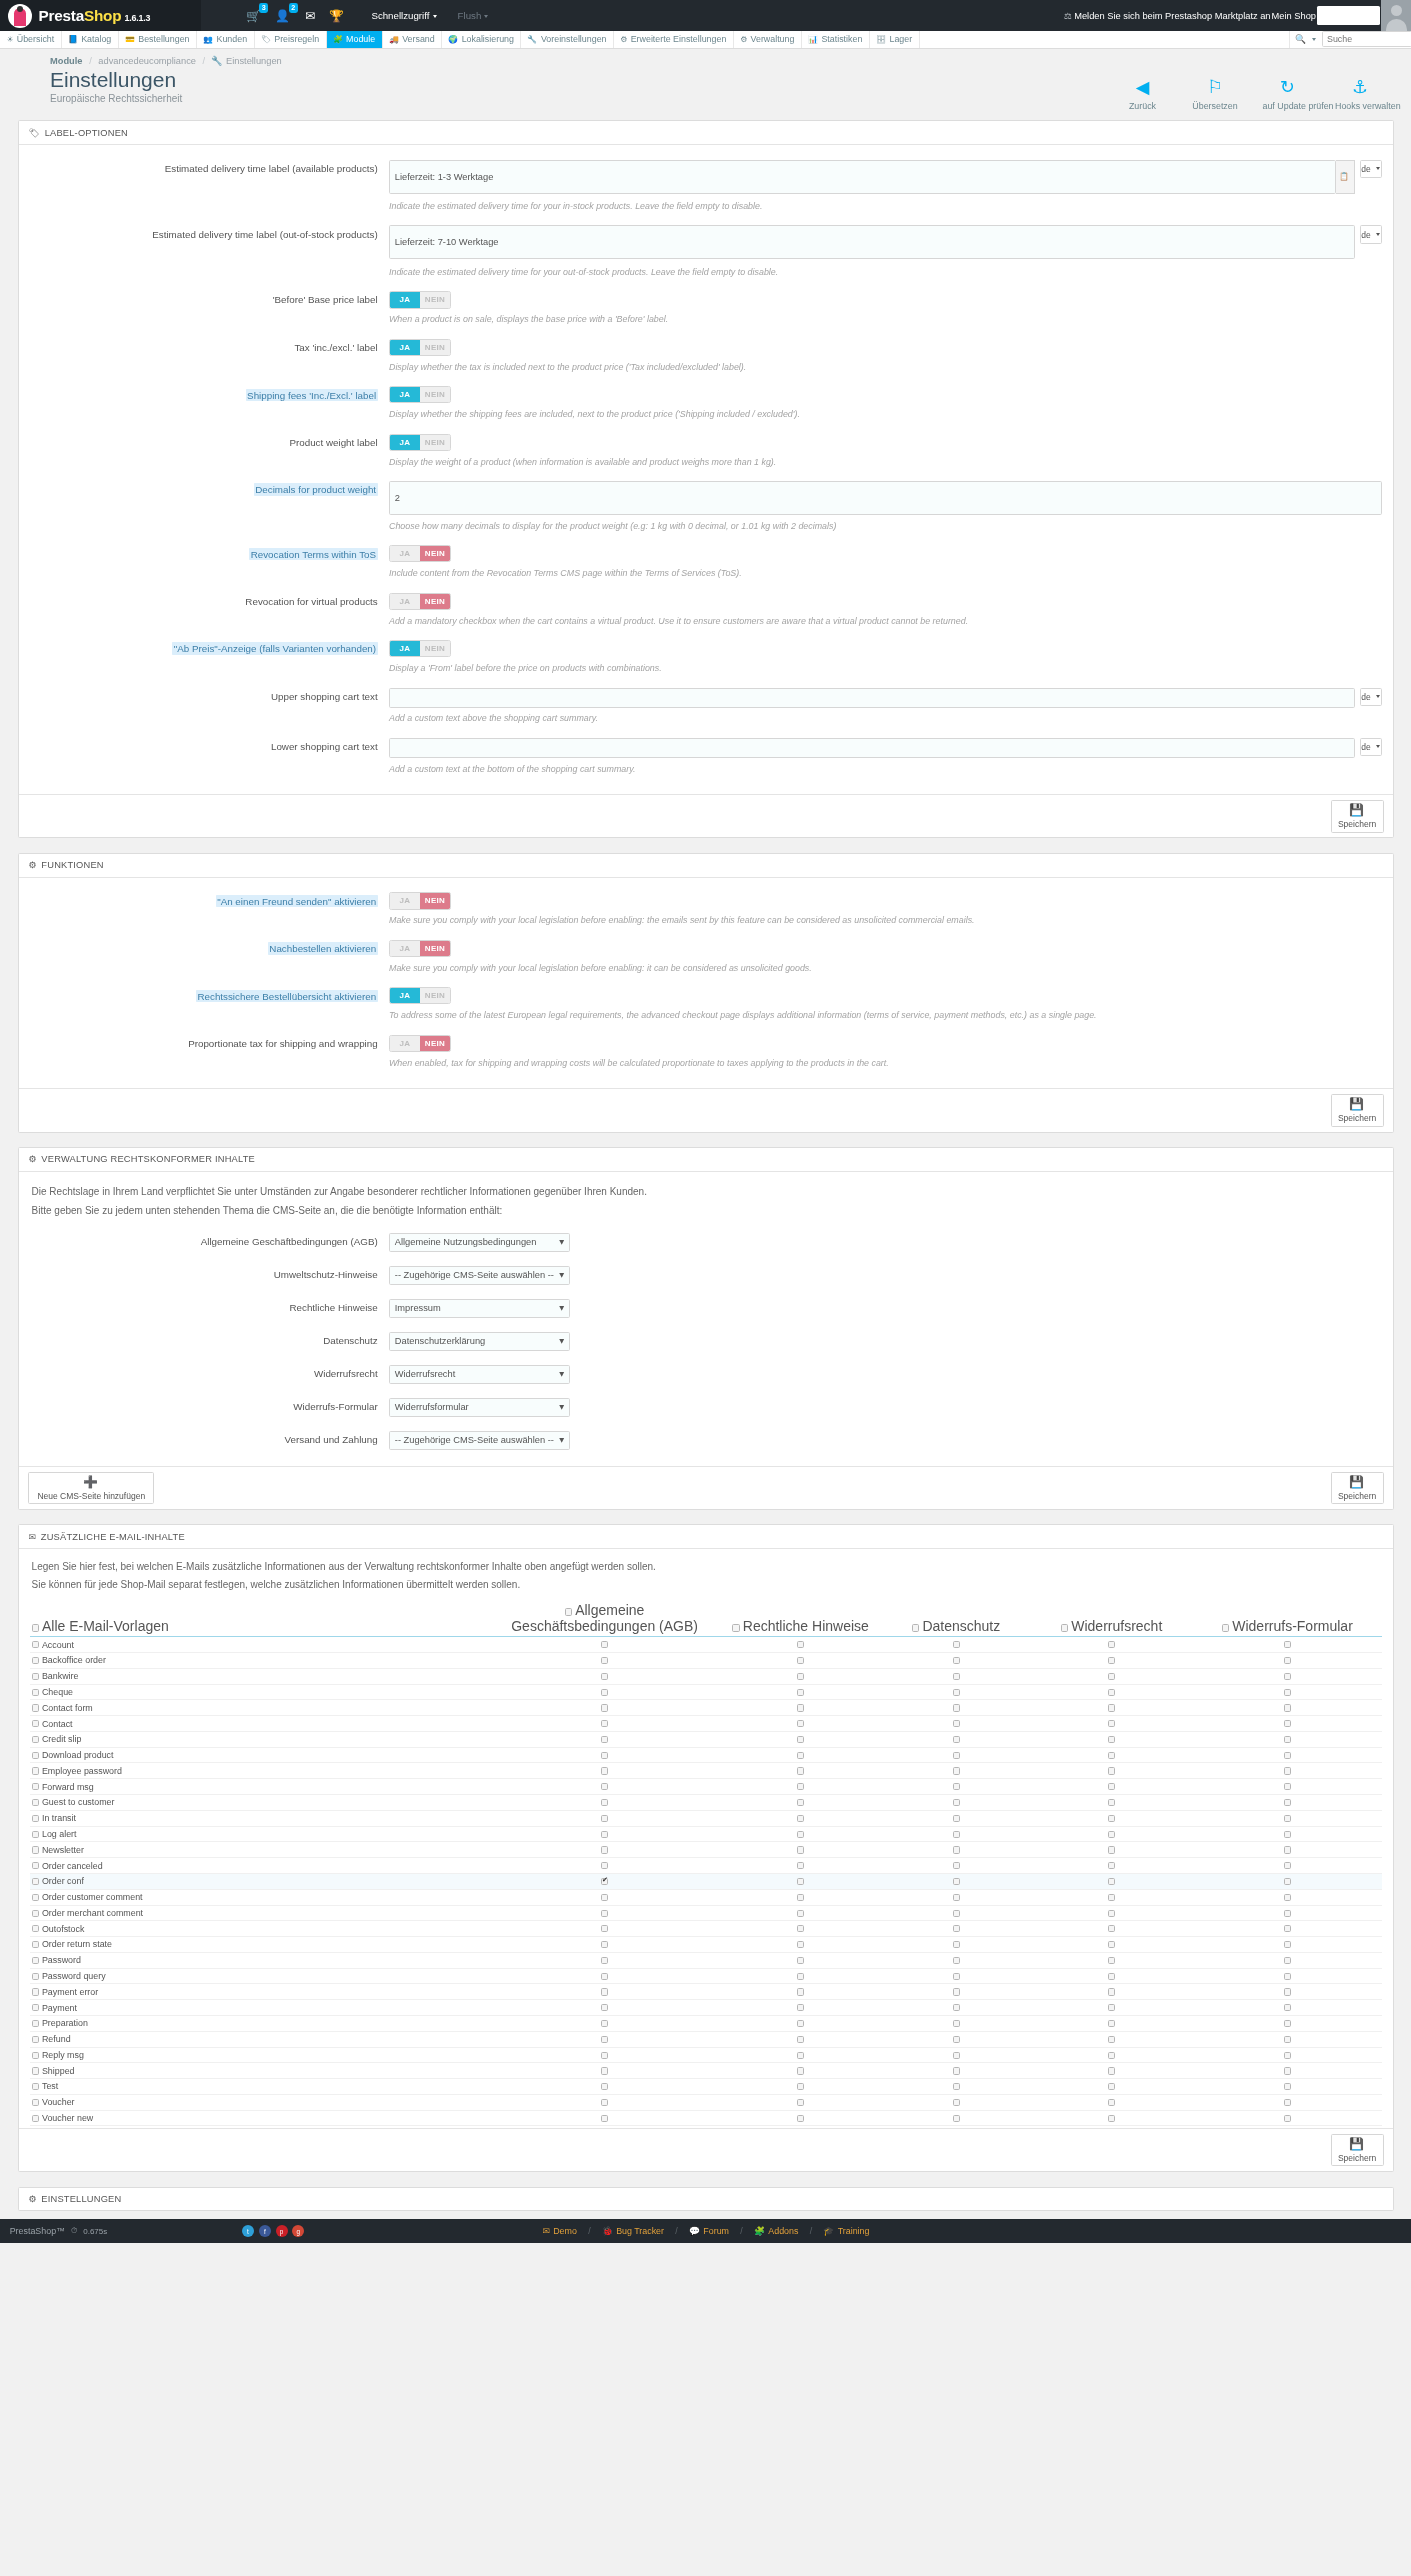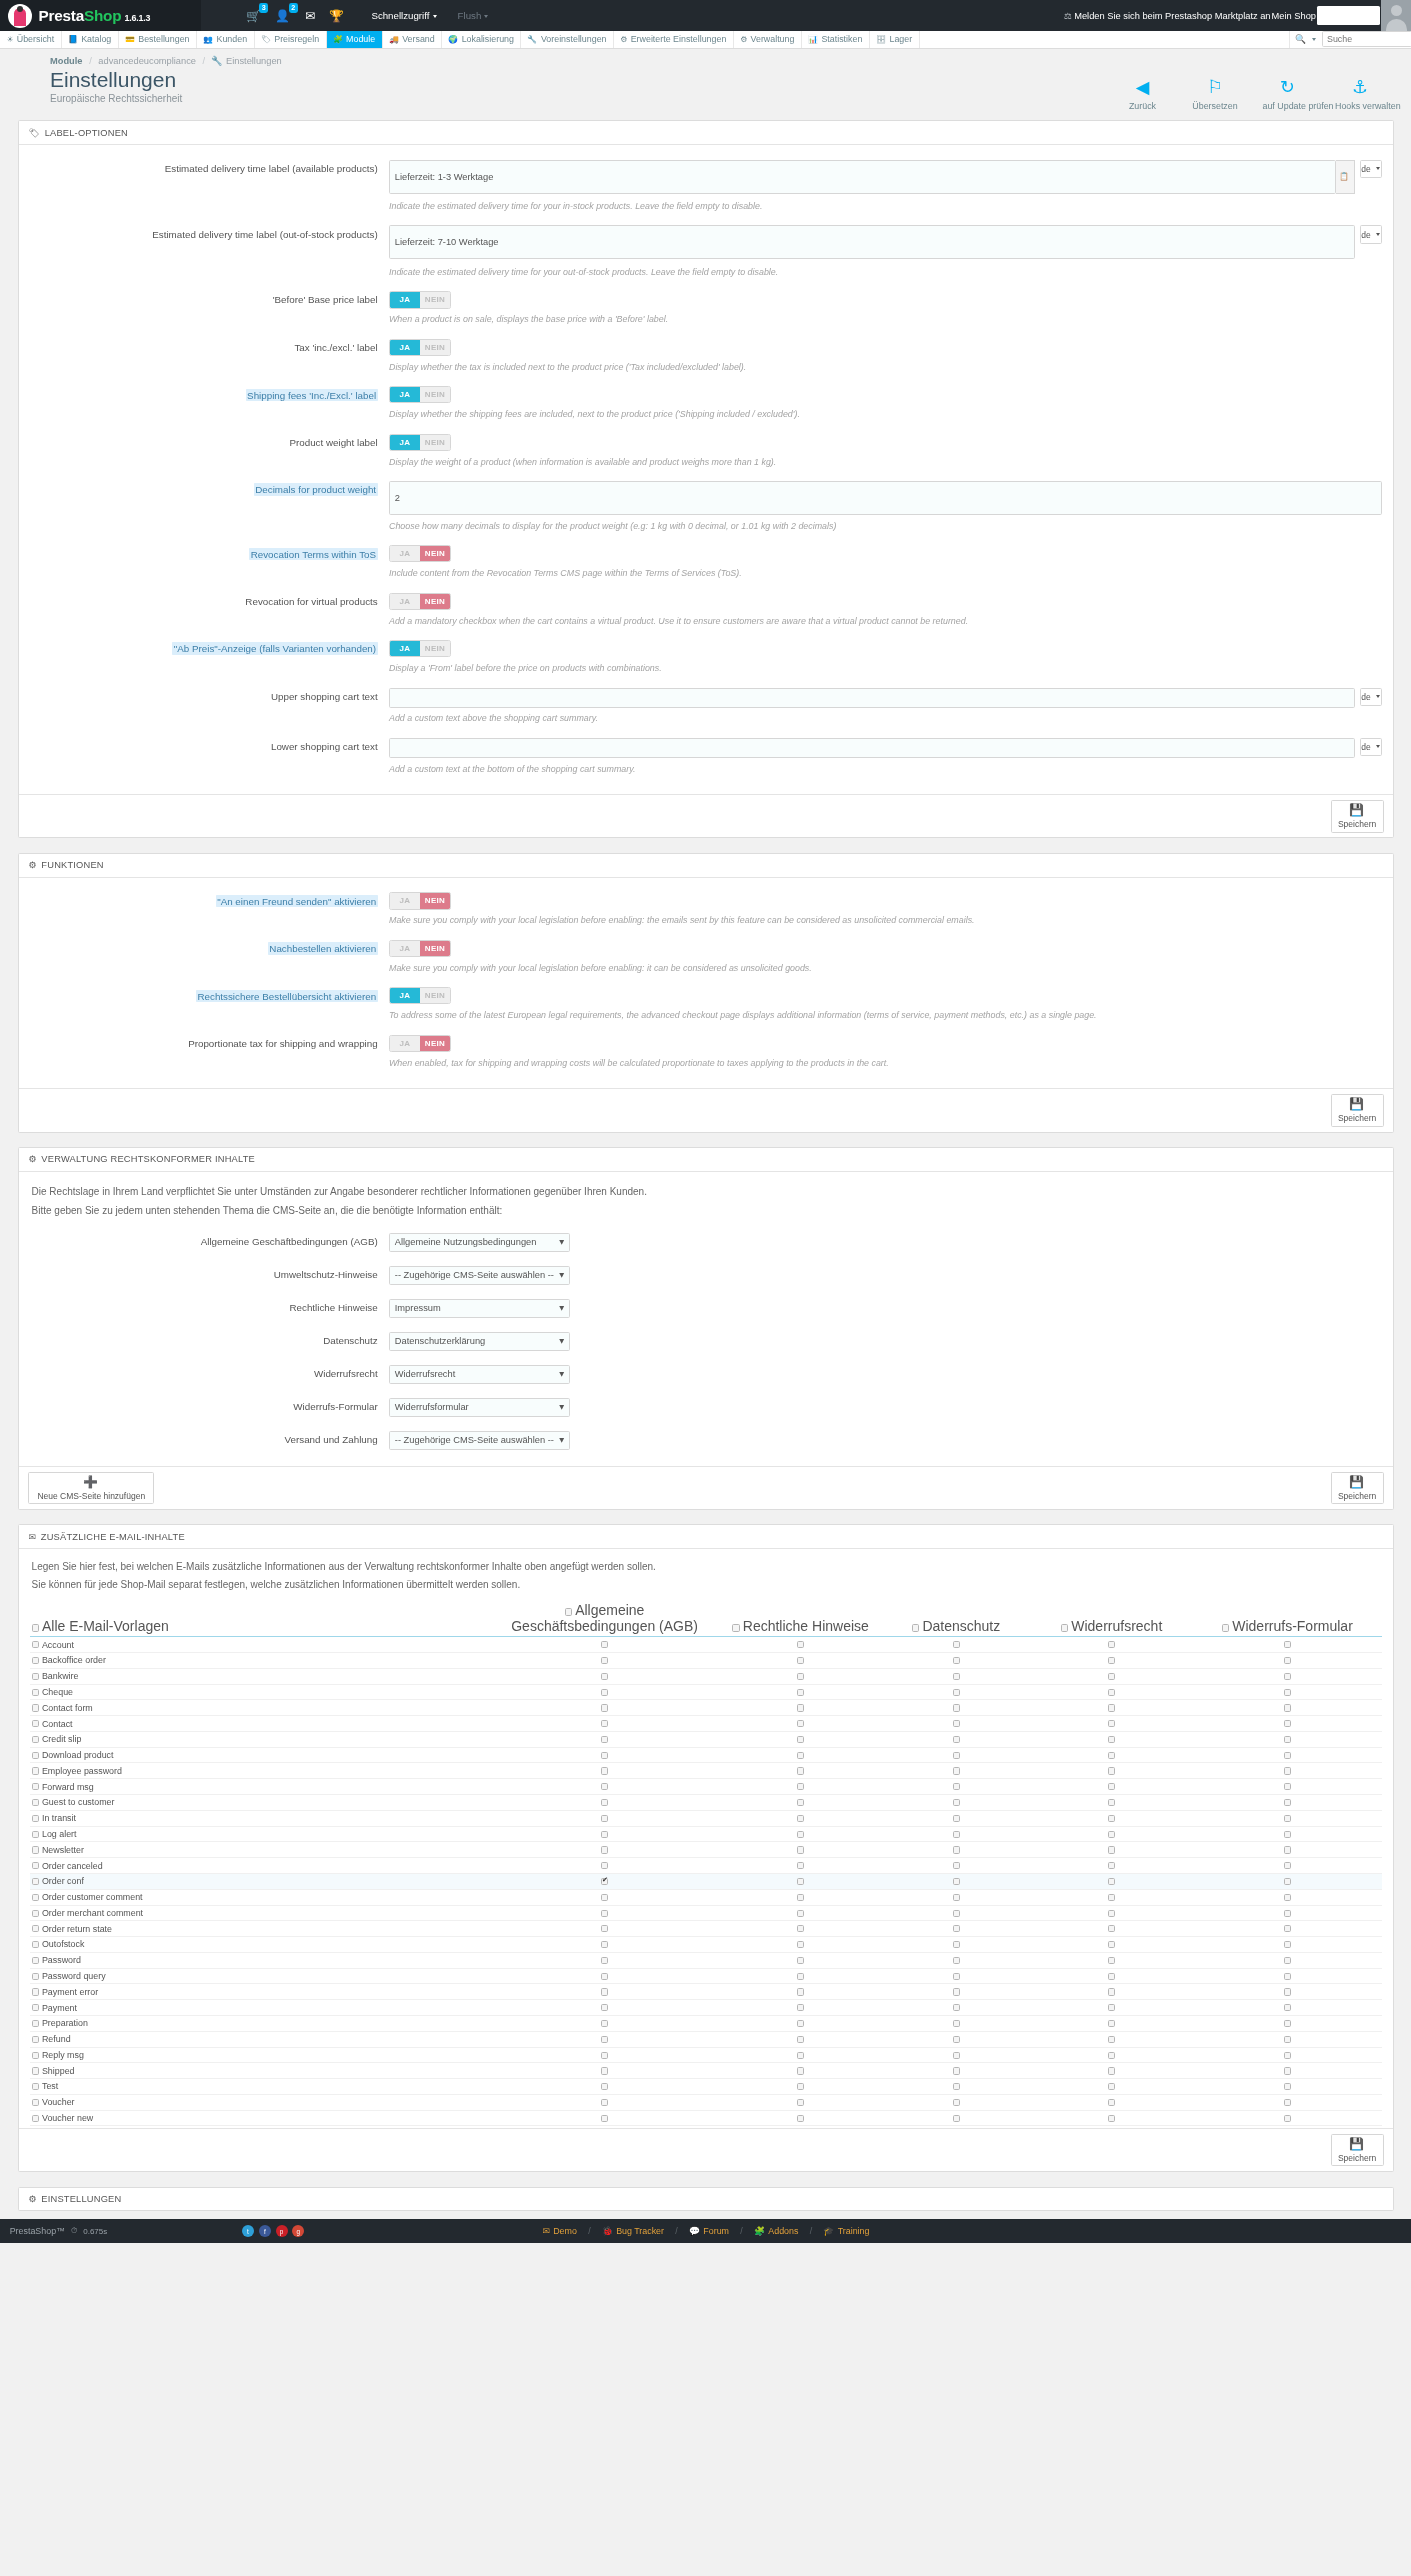--- a/index.html
+++ b/index.html
@@ -26,21 +26,21 @@
     flex:0 0 24px;
   }
   .logo-avatar:after{
     content:"";position:absolute;left:6.4px;top:4.8px;width:11.3px;height:17.7px;border-radius:5.6px 5.6px 0 0;
     background:#e5376e;
   }
   .logo-avatar:before{
     content:"";position:absolute;left:8.9px;top:2.4px;width:6.4px;height:6.4px;border-radius:50%;background:#333;z-index:2;
   }
   .logo-text { margin-left:6.4px; font-size:15.3px; font-weight:bold; color:#fff; letter-spacing:-0.2px;}
-  .logo-text .red{color:#22c55e;}
+  .logo-text .red{color:#fde047;}
   .logo-ver{font-size:8.9px;color:#fff;font-weight:bold;margin-left:3.2px;}
 
   .top-icons { display:flex; align-items:center; margin-left:45px; gap:14.5px;}
   .top-ic { position:relative; color:#fff; font-size:12px; cursor:pointer; line-height:1;}
   .badge {
     position:absolute; top:-6.4px; right:-7.2px; background:#00aff0; color:#fff;
     border-radius:2.4px; font-size:7.2px; padding:0.8px 2.4px; font-weight:bold; line-height:1.1;
   }
   .top-menu { display:flex; align-items:center; margin-left:27px; gap:21px;}
   .top-menu a { color:#fff; font-size:9.7px; text-decoration:none; }
@@ -822,29 +822,29 @@
             </tr>
             <tr>
               <td class="first"><span class="cb"></span><span>Order merchant comment</span></td>
               <td><span class="cb plain"></span></td>
               <td><span class="cb plain"></span></td>
               <td><span class="cb plain"></span></td>
               <td><span class="cb plain"></span></td>
               <td><span class="cb plain"></span></td>
             </tr>
             <tr>
+              <td class="first"><span class="cb"></span><span>Outofstock</span></td>
+              <td><span class="cb plain"></span></td>
+              <td><span class="cb plain"></span></td>
+              <td><span class="cb plain"></span></td>
+              <td><span class="cb plain"></span></td>
+              <td><span class="cb plain"></span></td>
+            </tr>
+            <tr>
               <td class="first"><span class="cb"></span><span>Order return state</span></td>
-              <td><span class="cb plain"></span></td>
-              <td><span class="cb plain"></span></td>
-              <td><span class="cb plain"></span></td>
-              <td><span class="cb plain"></span></td>
-              <td><span class="cb plain"></span></td>
-            </tr>
-            <tr>
-              <td class="first"><span class="cb"></span><span>Outofstock</span></td>
               <td><span class="cb plain"></span></td>
               <td><span class="cb plain"></span></td>
               <td><span class="cb plain"></span></td>
               <td><span class="cb plain"></span></td>
               <td><span class="cb plain"></span></td>
             </tr>
             <tr>
               <td class="first"><span class="cb"></span><span>Password</span></td>
               <td><span class="cb plain"></span></td>
               <td><span class="cb plain"></span></td>

